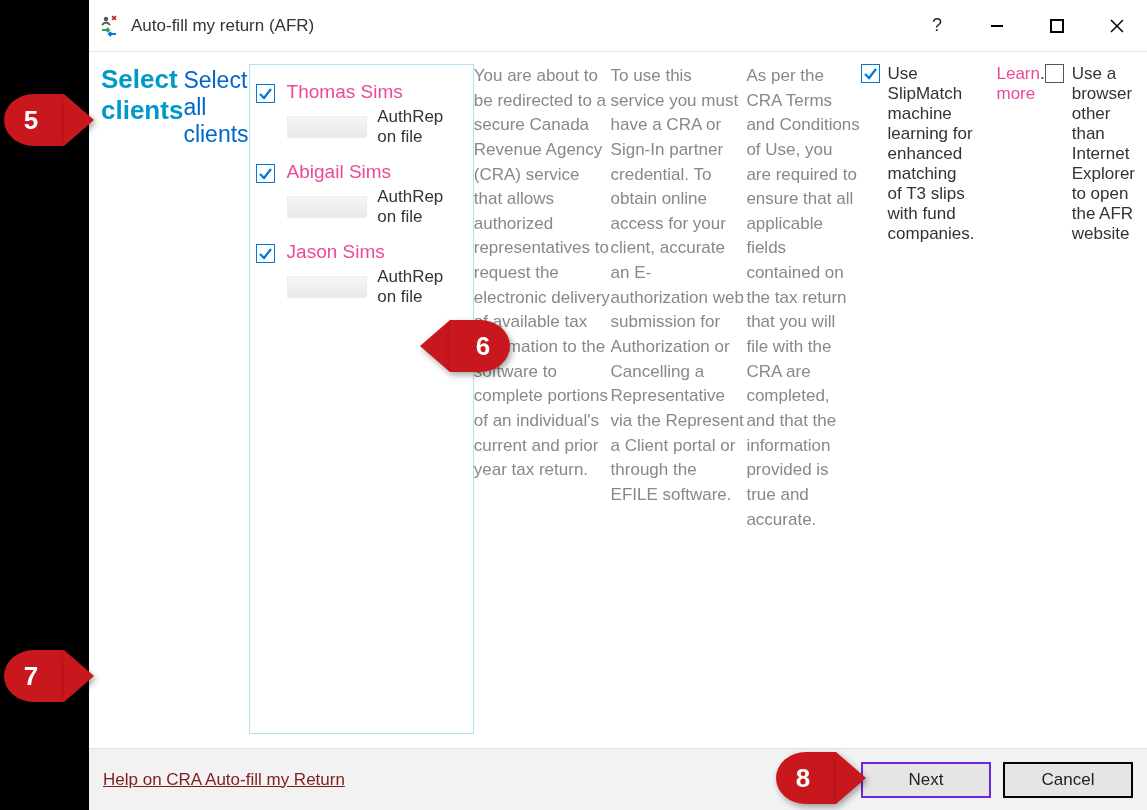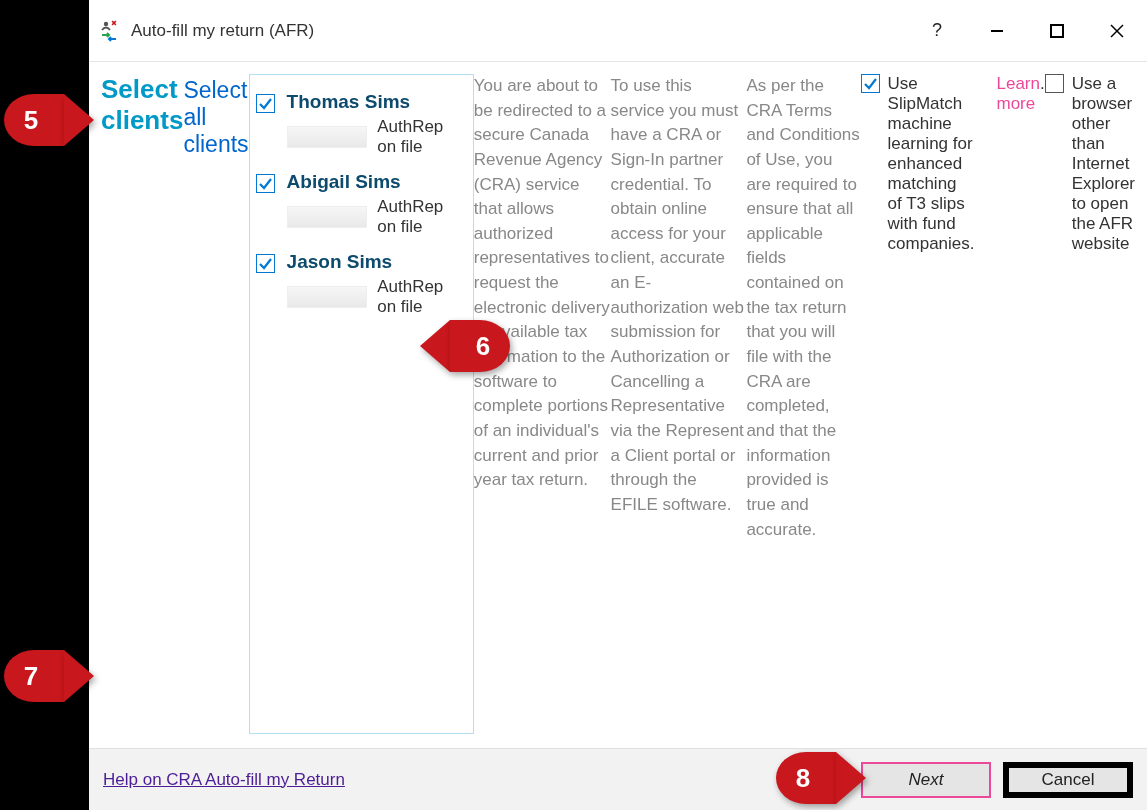--- a/index.html
+++ b/index.html
@@ -23,21 +23,21 @@
     left: 89px;
     top: 0;
     width: 1058px;
     height: 810px;
     background: #fff;
     display: flex;
     flex-direction: column;
   }
   
   .titlebar {
-    height: 62px;
+    height: 52px;
     display: flex;
     align-items: center;
     border-bottom: 1px solid #e5e5e5;
     padding-left: 10px;
   }
   .titlebar-icon svg { display: block; }
   .titlebar-title {
     margin-left: 10px;
     font-size: 17px;
     color: #333;
@@ -99,22 +99,22 @@
     justify-content: center;
     margin-top: 3px;
     flex-shrink: 0;
     background:#fff;
   }
   .chk.grey { border-color: #555; }
   .chk svg { display: block; }
   .client-info { margin-left: 12px; }
   .client-name {
     font-size: 19px;
-    font-weight: 700;
-    color: #0c4a6e;
+    font-weight: 400;
+    color: #ec4899;
   }
   .client-sub {
     display: flex;
     align-items: center;
     margin-top: 4px;
   }
   .redact {
     width: 104px;
     height: 22px;
     background: linear-gradient(to bottom, #f6f6f6, #e9e9e9);
@@ -143,42 +143,41 @@
   
   .footer {
     background: #f2f2f2;
     border-top: 1px solid #e0e0e0;
     height: 62px;
     display: flex;
     align-items: center;
     padding: 0 14px;
   }
   .footer .help-link {
-    color: #4c1d95;
+    color: #7f1d1d;
     text-decoration: underline;
     font-size: 17px;
     cursor: pointer;
   }
   .footer-spacer { flex: 1; }
   .btn {
     width: 130px;
     height: 36px;
-    border: 6px solid #000000;
+    border: 2px solid #000000;
     background: #e5e5e5;
     font-size: 17px;
     color: #222;
     display: flex;
     align-items: center;
     justify-content: center;
     margin-left: 12px;
     cursor: pointer;
   }
   .btn.primary {
-    border: 2px solid #ec4899;
-    font-style: italic;
+    border: 2px solid #6d28d9;
   }
   
   .callout {
     position: absolute;
     z-index: 100;
     display: flex;
     align-items: center;
   }
   .callout .bubble {
     background: #c8171d;

